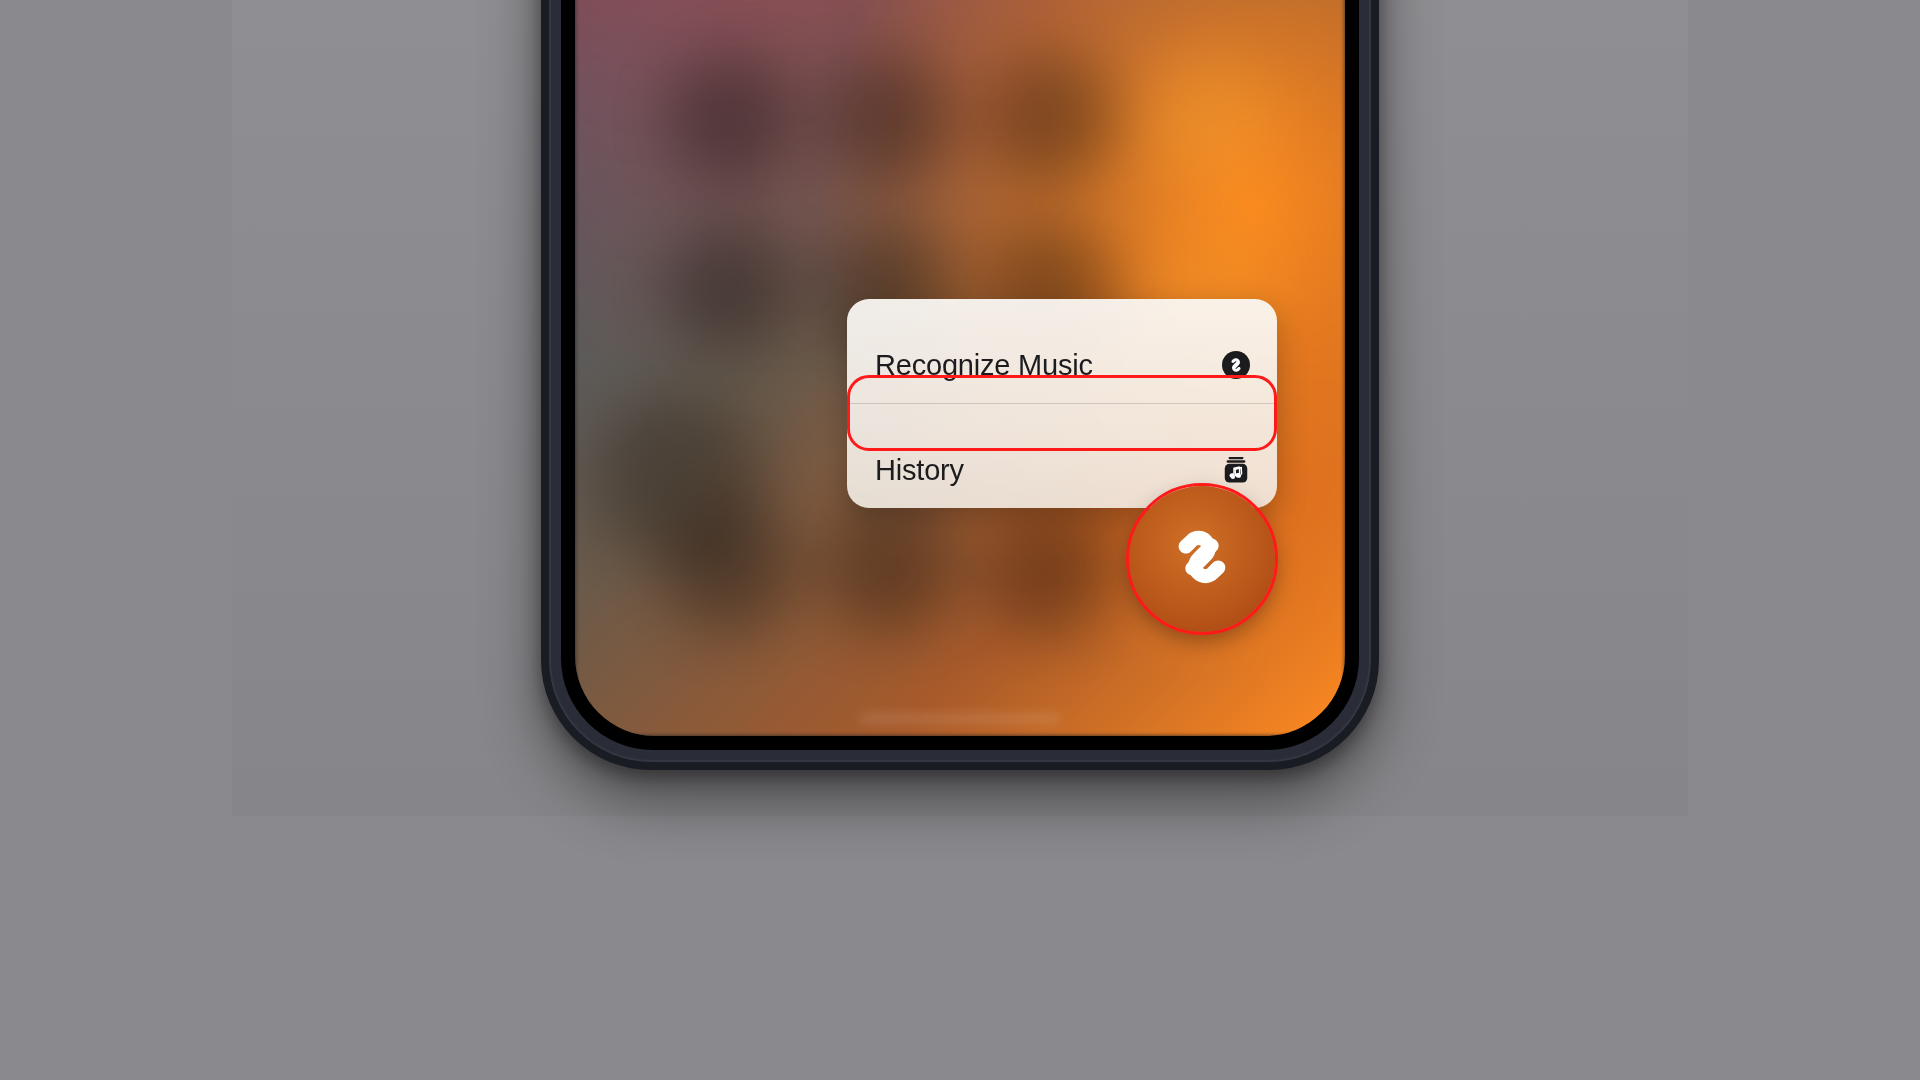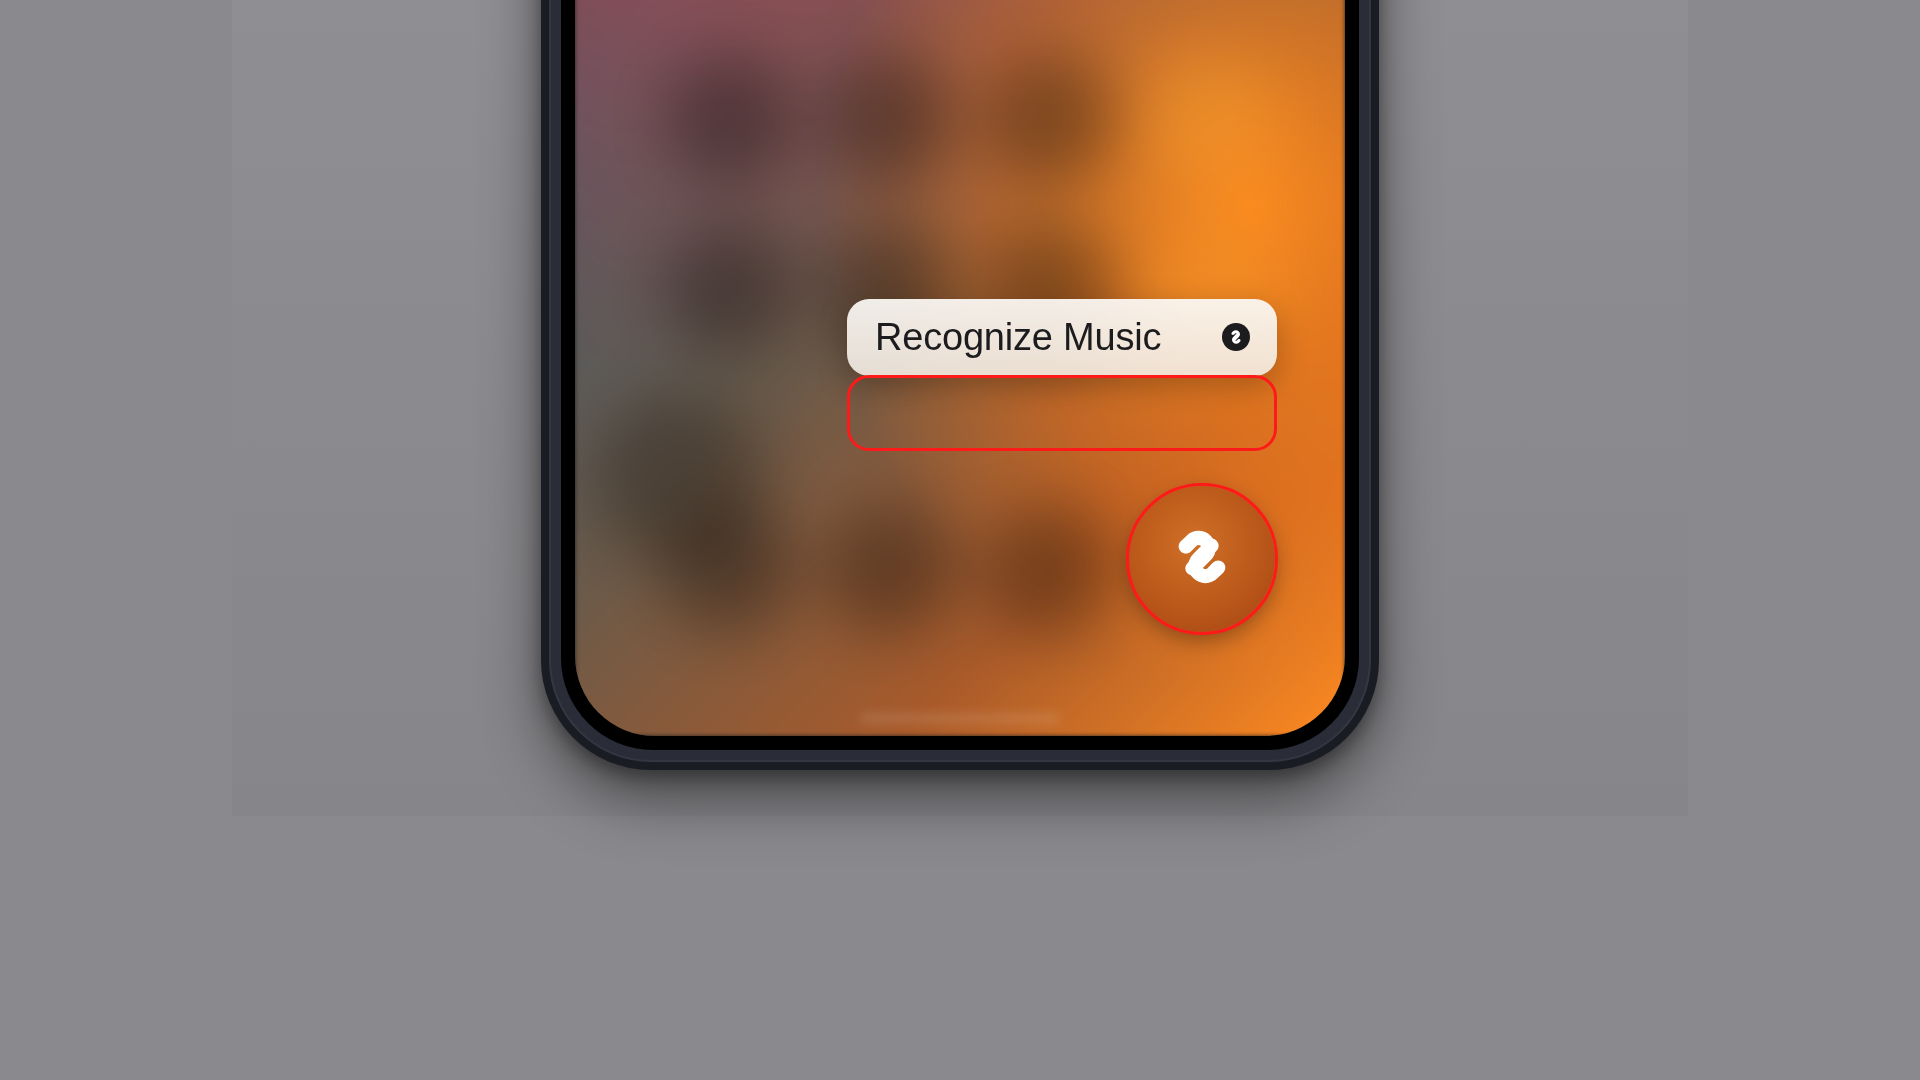--- a/index.html
+++ b/index.html
@@ -90,22 +90,23 @@
     backdrop-filter: blur(20px);
     box-shadow: 0 10px 30px rgba(0,0,0,0.25);
   }
   .menu-item {
     display: flex;
     align-items: center;
     justify-content: space-between;
     height: 76px;
     padding: 0 26px 0 28px;
     color: #1c1c1e;
-    font-size: 38px;
+    font-size: 29px;
     letter-spacing: -0.2px;
+    margin-top: 28px;
   }
   .menu-sep {
     height: 1px;
     background: rgba(0,0,0,0.14);
   }
   .menu-icon {
     width: 30px;
     height: 30px;
     display: inline-flex;
     align-items: center;
@@ -180,20 +181,37 @@
           <span>Recognize Music</span>
           <span class="menu-icon">
             <svg viewBox="0 0 30 30" width="30" height="30">
               <circle cx="15" cy="15" r="14" fill="#1c1c1e"></circle>
               <path d="M12.2 20.6c-1.6-1.6-1.6-4.1 0-5.7l3.1-3.1c.6-.6 1.6-.6 2.2 0s.6 1.6 0 2.2l-3.1 3.1c-.4.4-.4 1 0 1.4.4.4 1 .4 1.4 0l1.1-1.1c.6-.6 1.6-.6 2.2 0s.6 1.6 0 2.2l-1.1 1.1c-1.6 1.5-4.2 1.5-5.8-.1z" fill="#fff"></path>
               <path d="M17.8 9.4c1.6 1.6 1.6 4.1 0 5.7l-3.1 3.1c-.6.6-1.6.6-2.2 0s-.6-1.6 0-2.2l3.1-3.1c.4-.4.4-1 0-1.4-.4-.4-1-.4-1.4 0l-1.1 1.1c-.6.6-1.6.6-2.2 0s-.6-1.6 0-2.2l1.1-1.1c1.6-1.5 4.2-1.5 5.8.1z" fill="#fff"></path>
             </svg>
           </span>
         </div>
         <div class="menu-sep"></div>
+        <div class="menu-item">
+          <span>History</span>
+          <span class="menu-icon">
+            <svg viewBox="0 0 32 32" width="30" height="30">
+              <rect x="8" y="2" width="16" height="2.4" rx="1.2" fill="#1c1c1e"></rect>
+              <rect x="6" y="5.6" width="20" height="2.6" rx="1.3" fill="#1c1c1e"></rect>
+              <rect x="4" y="9.4" width="24" height="20" rx="5" fill="#1c1c1e"></rect>
+              <path d="M19.8 13.2v8.3c0 1.5-1.3 2.7-2.9 2.7s-2.9-1.2-2.9-2.7 1.3-2.7 2.9-2.7c.5 0 .9.1 1.3.3v-5.1l-5.4 1v7.3c0 1.5-1.3 2.7-2.9 2.7" fill="none"></path>
+              <path d="M20.5 12.4l-6.9 1.3c-.4.1-.7.4-.7.8v6.3c-.4-.2-.9-.3-1.4-.3-1.7 0-3 1.2-3 2.6s1.3 2.6 3 2.6 3-1.2 3-2.6v-6.6l4.9-.9v4.8c-.4-.2-.9-.3-1.4-.3-1.7 0-3 1.2-3 2.6s1.3 2.6 3 2.6 3-1.2 3-2.6v-9.5c0-.5-.5-.9-1-.8z" fill="#fff" transform="translate(0 -0.5) scale(0.92) translate(1.3 1.3)"></path>
+              <circle cx="12.7" cy="23.4" r="2.3" fill="#fff"></circle>
+              <circle cx="19.2" cy="22.1" r="2.3" fill="#fff"></circle>
+              <rect x="14.4" y="14.1" width="1.6" height="8.2" rx="0.8" fill="#fff" transform="rotate(-3 15 18)"></rect>
+              <rect x="20.9" y="12.8" width="1.6" height="8.2" rx="0.8" fill="#fff" transform="rotate(-3 21 16)"></rect>
+              <path d="M15.1 13.8l7.2-1.3v2.0l-7.2 1.3z" fill="#fff"></path>
+            </svg>
+          </span>
+        </div>
       </div>
 
       <div class="hl-red" style="left:272px; top:901px; width:430px; height:76px;"></div>
 
       <div class="shazam-btn" style="left:554px; top:1012px;">
         <span>
           <svg viewBox="0 0 100 100" width="88" height="88">
             <path d="M40 74c-7.6-7.6-7.6-19.9 0-27.5L55 31.5c3.2-3.2 8.3-3.2 11.5 0 3.2 3.2 3.2 8.3 0 11.5L51.5 58c-1.3 1.3-1.3 3.4 0 4.7 1.3 1.3 3.4 1.3 4.7 0l6.4-6.4c3.2-3.2 8.3-3.2 11.5 0 3.2 3.2 3.2 8.3 0 11.5L67.7 74c-7.6 7.6-20 7.6-27.7 0z" fill="#ffffff"></path>
             <path d="M60 26c7.6 7.6 7.6 19.9 0 27.5L45 68.5c-3.2 3.2-8.3 3.2-11.5 0-3.2-3.2-3.2-8.3 0-11.5L48.5 42c1.3-1.3 1.3-3.4 0-4.7-1.3-1.3-3.4-1.3-4.7 0l-6.4 6.4c-3.2 3.2-8.3 3.2-11.5 0-3.2-3.2-3.2-8.3 0-11.5L32.3 26c7.6-7.6 20-7.6 27.7 0z" fill="#ffffff"></path>
           </svg>

